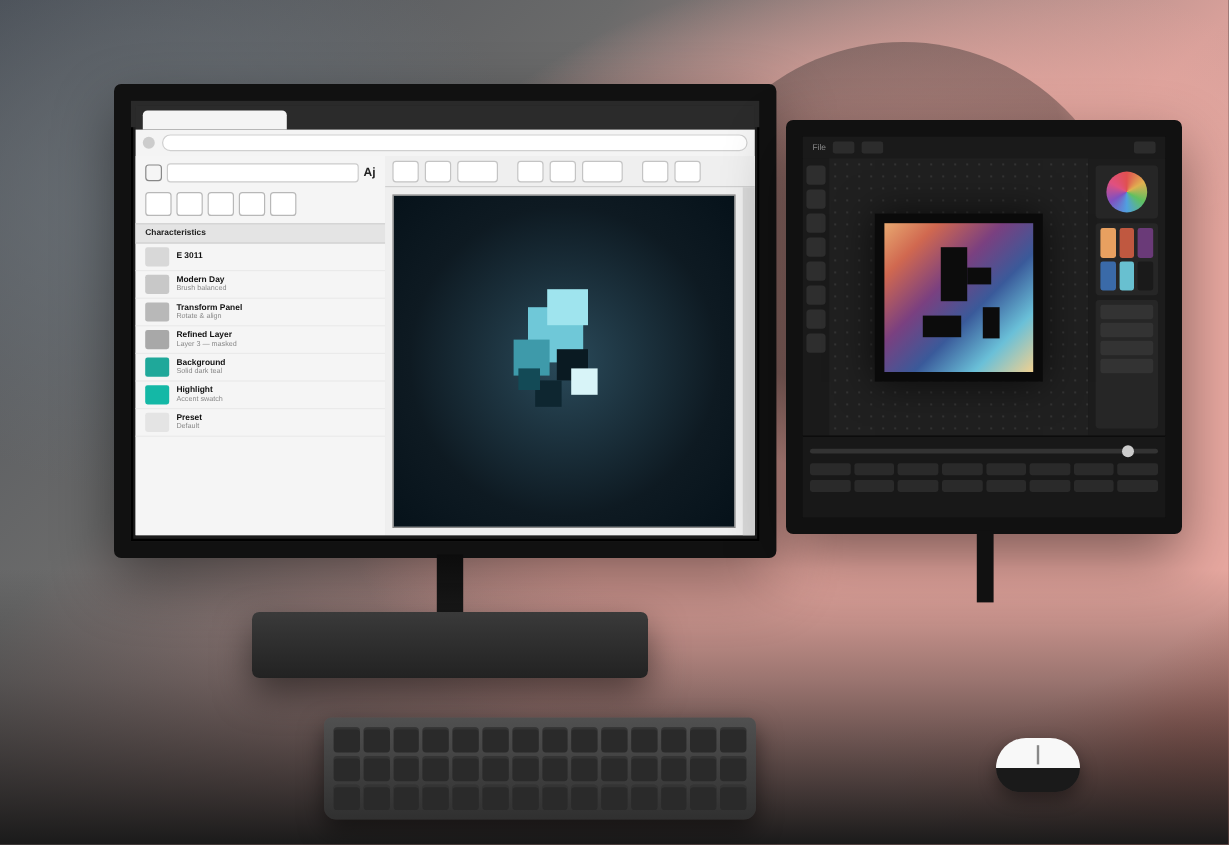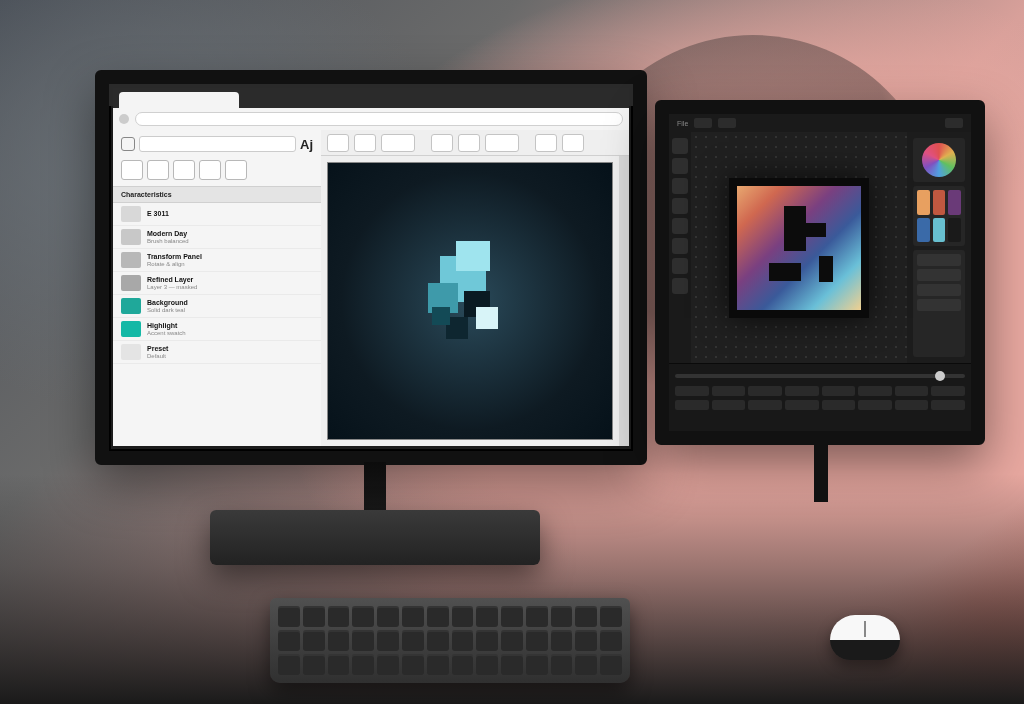--- a/index.html
+++ b/index.html
@@ -133,21 +133,21 @@
       <div class="addr-bar">
         <div class="dot"></div>
         <div class="field"></div>
       </div>
       <div class="content-row">
 
         <div class="sidebar">
           <div class="search-row">
             <div class="sicon"></div>
             <div class="sfield"></div>
-            <span style="font-size:13px;font-weight:600;">Aj</span>
+            <span style="font-size:10px;font-weight:600;">Aj</span>
           </div>
           <div class="tool-row">
             <div class="tbox"></div>
             <div class="tbox"></div>
             <div class="tbox"></div>
             <div class="tbox"></div>
             <div class="tbox"></div>
           </div>
           <div class="section-hd">Characteristics</div>
           <div class="list">

